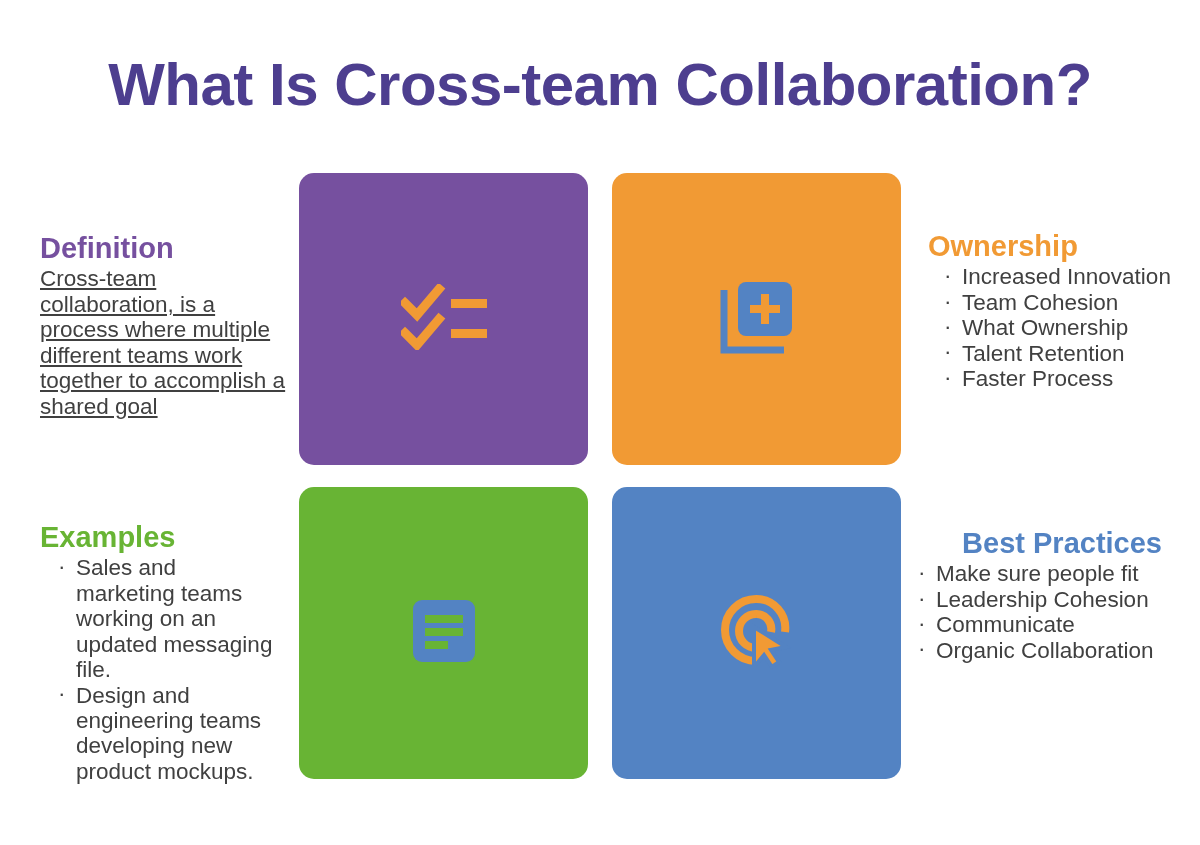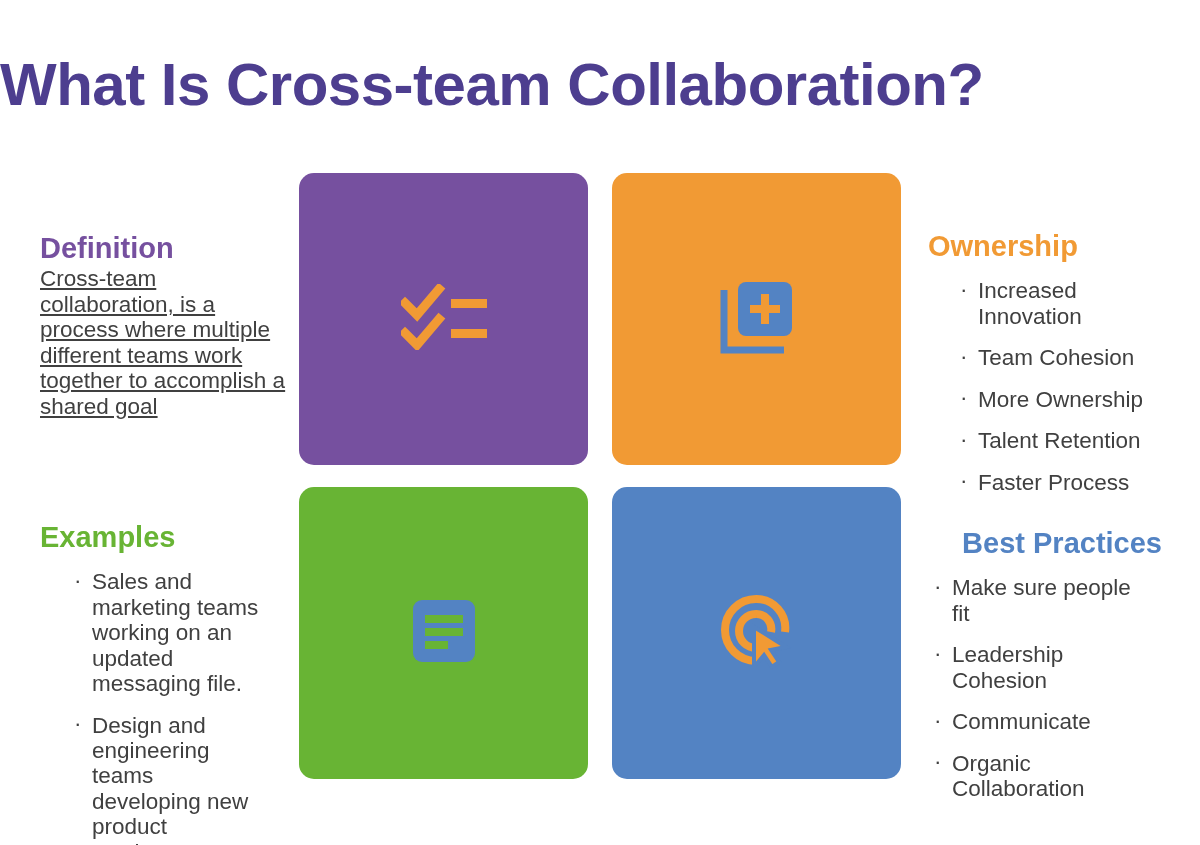--- a/index.html
+++ b/index.html
@@ -21,21 +21,21 @@
     width: 1200px;
     height: 845px;
   }
 
   
   .page-title {
     position: absolute;
     left: 0;
     top: 52px;
     width: 1200px;
-    text-align: left;
+    text-align: center;
     font-size: 60px;
     font-weight: bold;
     letter-spacing: -0.5px;
     color: #4d3e8f;
     line-height: 1.1;
     white-space: nowrap;
   }
 
   
   .panel {
@@ -85,21 +85,21 @@
     list-style: none;
     margin: 0;
     padding: 0;
     font-size: 22.5px;
     line-height: 1.13;
     color: #404040;
   }
   .bullet-list li {
     position: relative;
     padding-left: 26px;
-    margin: 16px;
+    margin: 0;
   }
   .bullet-list li::before {
     content: "\00B7";
     position: absolute;
     left: 8px;
     top: -0.06em;
     font-size: 22.5px;
     line-height: 1.13;
     color: #404040;
   }
@@ -170,21 +170,21 @@
       <li>Sales and marketing teams working on an updated messaging file.</li>
       <li>Design and engineering teams developing new product mockups.</li>
     </ul>
   </div>
 
   <div class="block block-advantages">
     <div class="block-heading">Ownership</div>
     <ul class="bullet-list">
       <li>Increased Innovation</li>
       <li>Team Cohesion</li>
-      <li>More Ownership</li>
+      <li>What Ownership</li>
       <li>Talent Retention</li>
       <li>Faster Process</li>
     </ul>
   </div>
 
   <div class="block block-practices">
     <div class="block-heading">Best Practices</div>
     <ul class="bullet-list">
       <li>Make sure people fit</li>
       <li>Leadership Cohesion</li>

